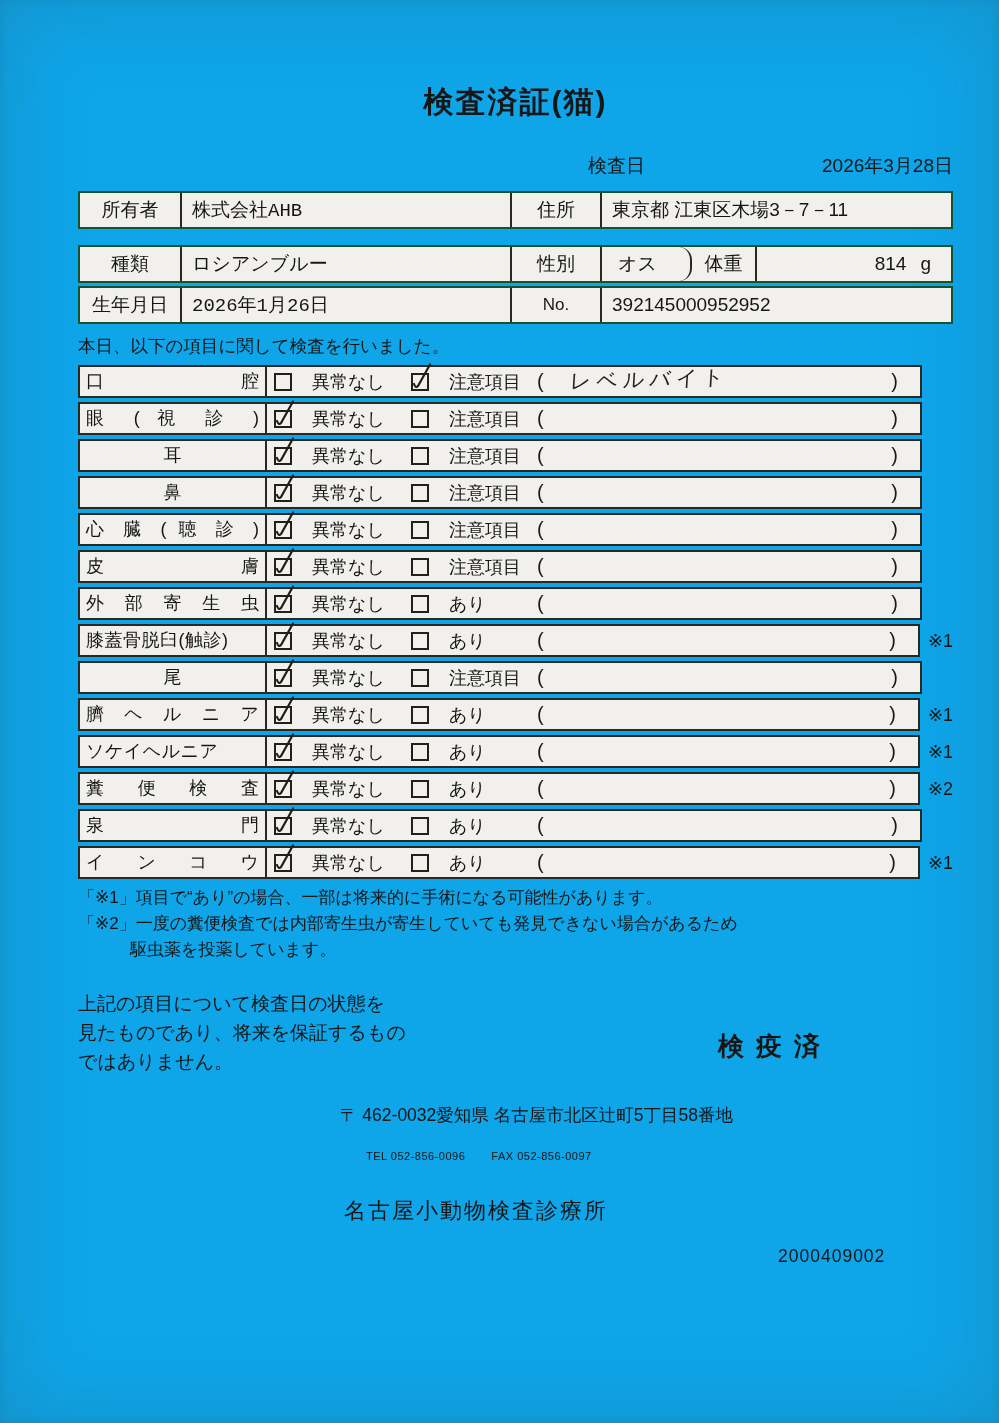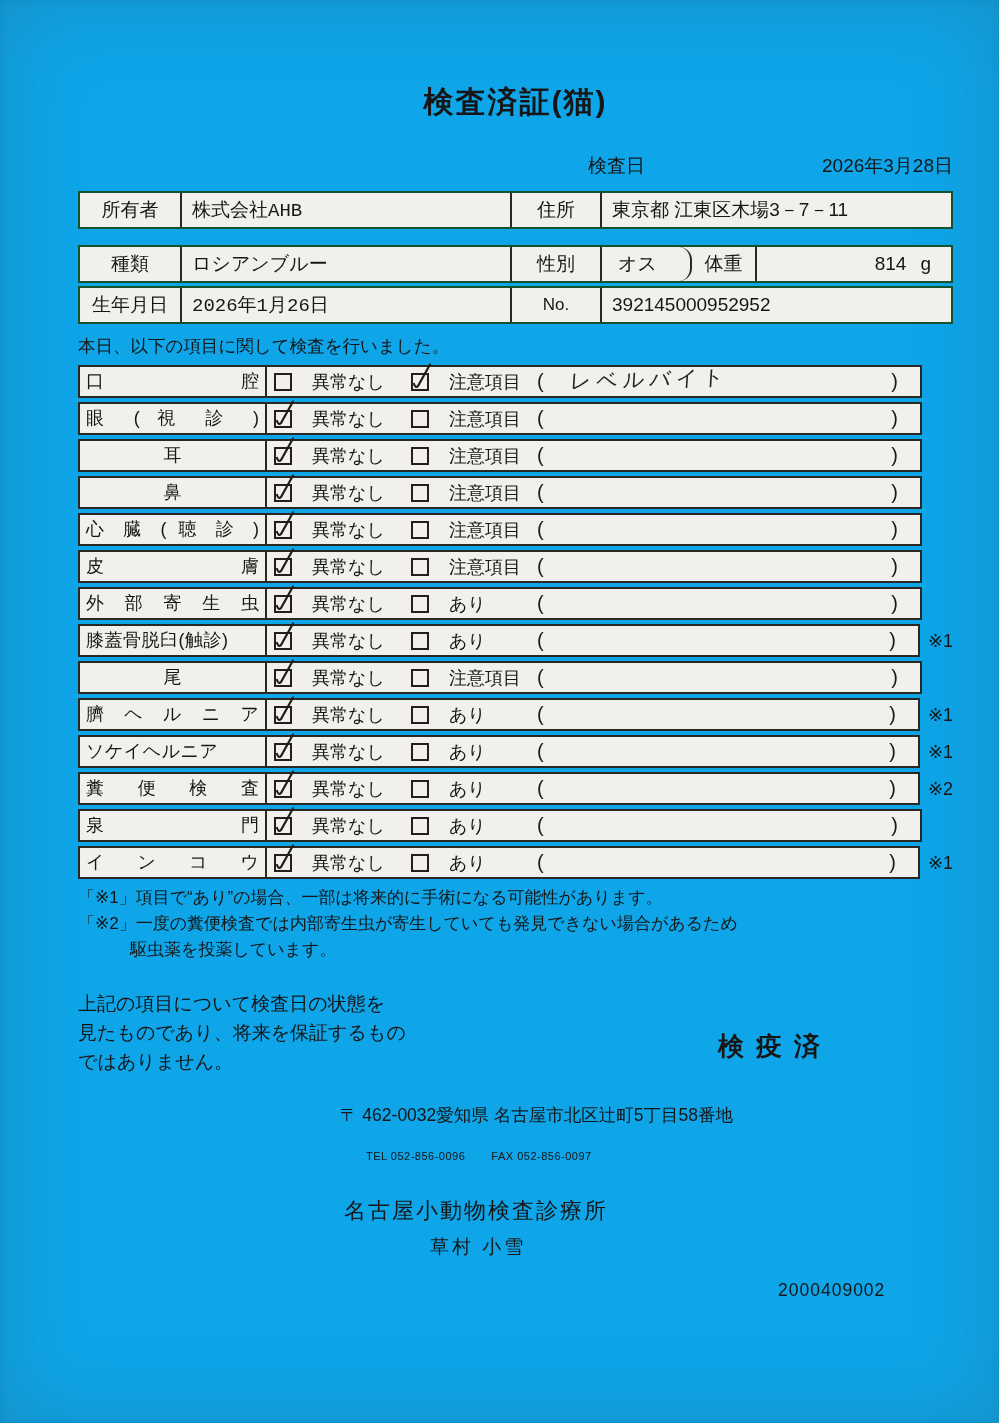--- a/index.html
+++ b/index.html
@@ -465,17 +465,16 @@
       <span>〒 462-0032</span>
       <span>愛知県 名古屋市北区辻町5丁目58番地</span>
     </div>
 
     <div class="tel-row">
       <span>TEL 052-856-0096</span>
       <span>FAX 052-856-0097</span>
     </div>
 
     <div class="clinic-name">名古屋小動物検査診療所</div>
-    <div class="vet-name">草村 小雪</div>
     <div class="serial">2000409002</div>
 
   </div>
 </div>
 
 </body></html>

